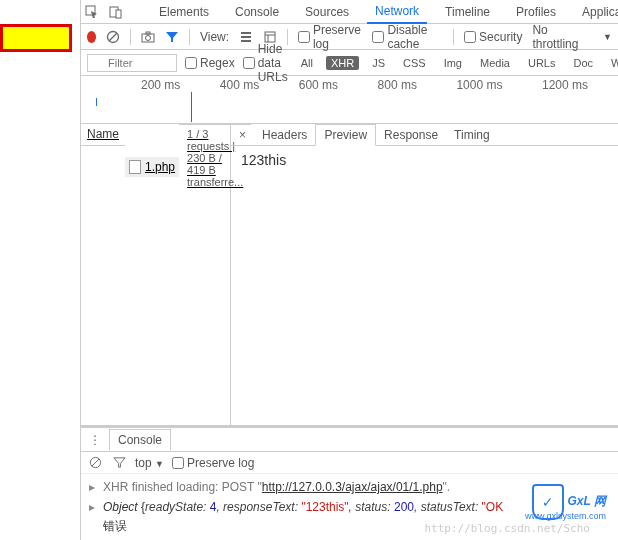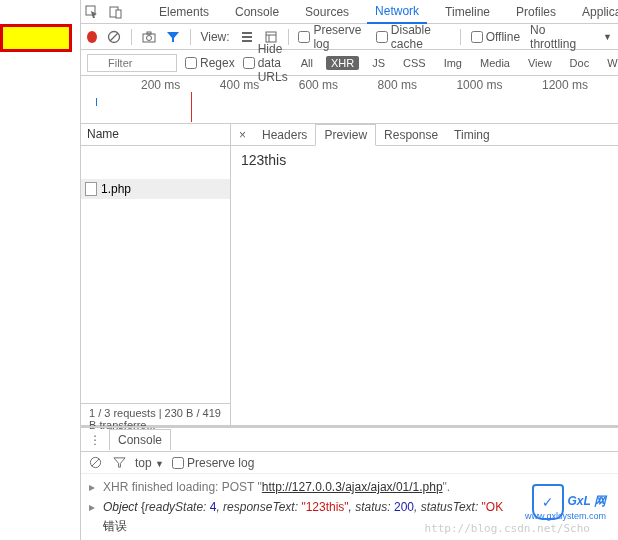--- a/index.html
+++ b/index.html
@@ -22,21 +22,21 @@
 .tri-down { font-size: 9px; color: #555; }
 .filter-bar { display: flex; align-items: center; height: 26px; border-bottom: 1px solid #ccc; padding: 0 6px; gap: 8px; color: #555; }
 .filter-input { width: 90px; height: 18px; border: 1px solid #ccc; padding: 0 20px; font-size: 11px; color: #999; }
 .filter-chip { padding: 1px 5px; cursor: pointer; font-size: 11px; }
 .filter-chip.active { background: #666; color: #fff; border-radius: 2px; }
 .timeline { height: 48px; border-bottom: 1px solid #ccc; position: relative; }
 .timeline-labels { display: flex; justify-content: space-between; padding: 2px 30px 0 60px; color: #666; font-size: 11px; }
 .timeline-marker { position: absolute; top: 16px; left: 110px; width: 1px; height: 30px; background: #d93025; }
 .timeline-tick { position: absolute; top: 22px; left: 15px; width: 1px; height: 8px; background: #1a73e8; }
 .content { flex: 1; display: flex; border-bottom: 1px solid #ccc; min-height: 0; }
-.name-col { width: 150px; border-right: 1px solid #ccc; display: flex; flex-direction: column; }
+.name-col { width: 150px; border-right: 1px solid #ccc; display: flex; flex-direction: row; text-decoration: underline; }
 .col-header { height: 22px; border-bottom: 1px solid #ccc; padding: 3px 6px; color: #333; background: #fff; }
 .req-row { display: flex; align-items: center; height: 20px; padding: 0 4px; background: #eee; gap: 4px; margin-top: 33px; }
 .file-icon { width: 12px; height: 14px; border: 1px solid #999; background: #fff; position: relative; }
 .detail-col { flex: 1; display: flex; flex-direction: column; }
 .detail-tabs { display: flex; align-items: center; height: 22px; border-bottom: 1px solid #ccc; }
 .close-x { padding: 0 8px; color: #666; cursor: pointer; }
 .dtab { padding: 3px 8px; color: #555; cursor: pointer; }
 .dtab.active { border: 1px solid #ccc; border-bottom: 1px solid #fff; margin-bottom: -1px; background: #fff; }
 .preview-body { flex: 1; padding: 6px 10px; font-size: 14px; color: #333; }
 .status-bar { height: 22px; border-top: 1px solid #ccc; padding: 3px 8px; color: #555; font-size: 11px; }
@@ -135,21 +135,21 @@
         <input type="checkbox" style="">
         <span>Preserve log</span>
       </label>
     <label class="cb">
         <input type="checkbox" style="">
         <span>Disable cache</span>
       </label>
     <span class="vsep"></span>
     <label class="cb">
         <input type="checkbox" style="">
-        <span>Offline</span>
+        <span>Security</span>
       </label>
     <span class="throttle">
         <span>No throttling</span>
       </span>
     <span style="flex:1"></span>
     <span class="tri-down">▼</span>
   </div>
 
   <div class="filter-bar">
     <input class="filter-input" placeholder="Filter" style="">
@@ -160,21 +160,21 @@
     <label class="cb">
         <input type="checkbox" style="">
         <span>Hide data URLs</span>
       </label>
     <span class="filter-chip">All</span>
     <span class="filter-chip active">XHR</span>
     <span class="filter-chip">JS</span>
     <span class="filter-chip">CSS</span>
     <span class="filter-chip">Img</span>
     <span class="filter-chip">Media</span>
-    <span class="filter-chip">View</span>
+    <span class="filter-chip">URLs</span>
     <span class="filter-chip">Doc</span>
     <span class="filter-chip">WS</span>
 
   </div>
 
   <div class="timeline">
     <div class="timeline-labels">
       <span>200 ms</span>
       <span>400 ms</span>
       <span>600 ms</span>

